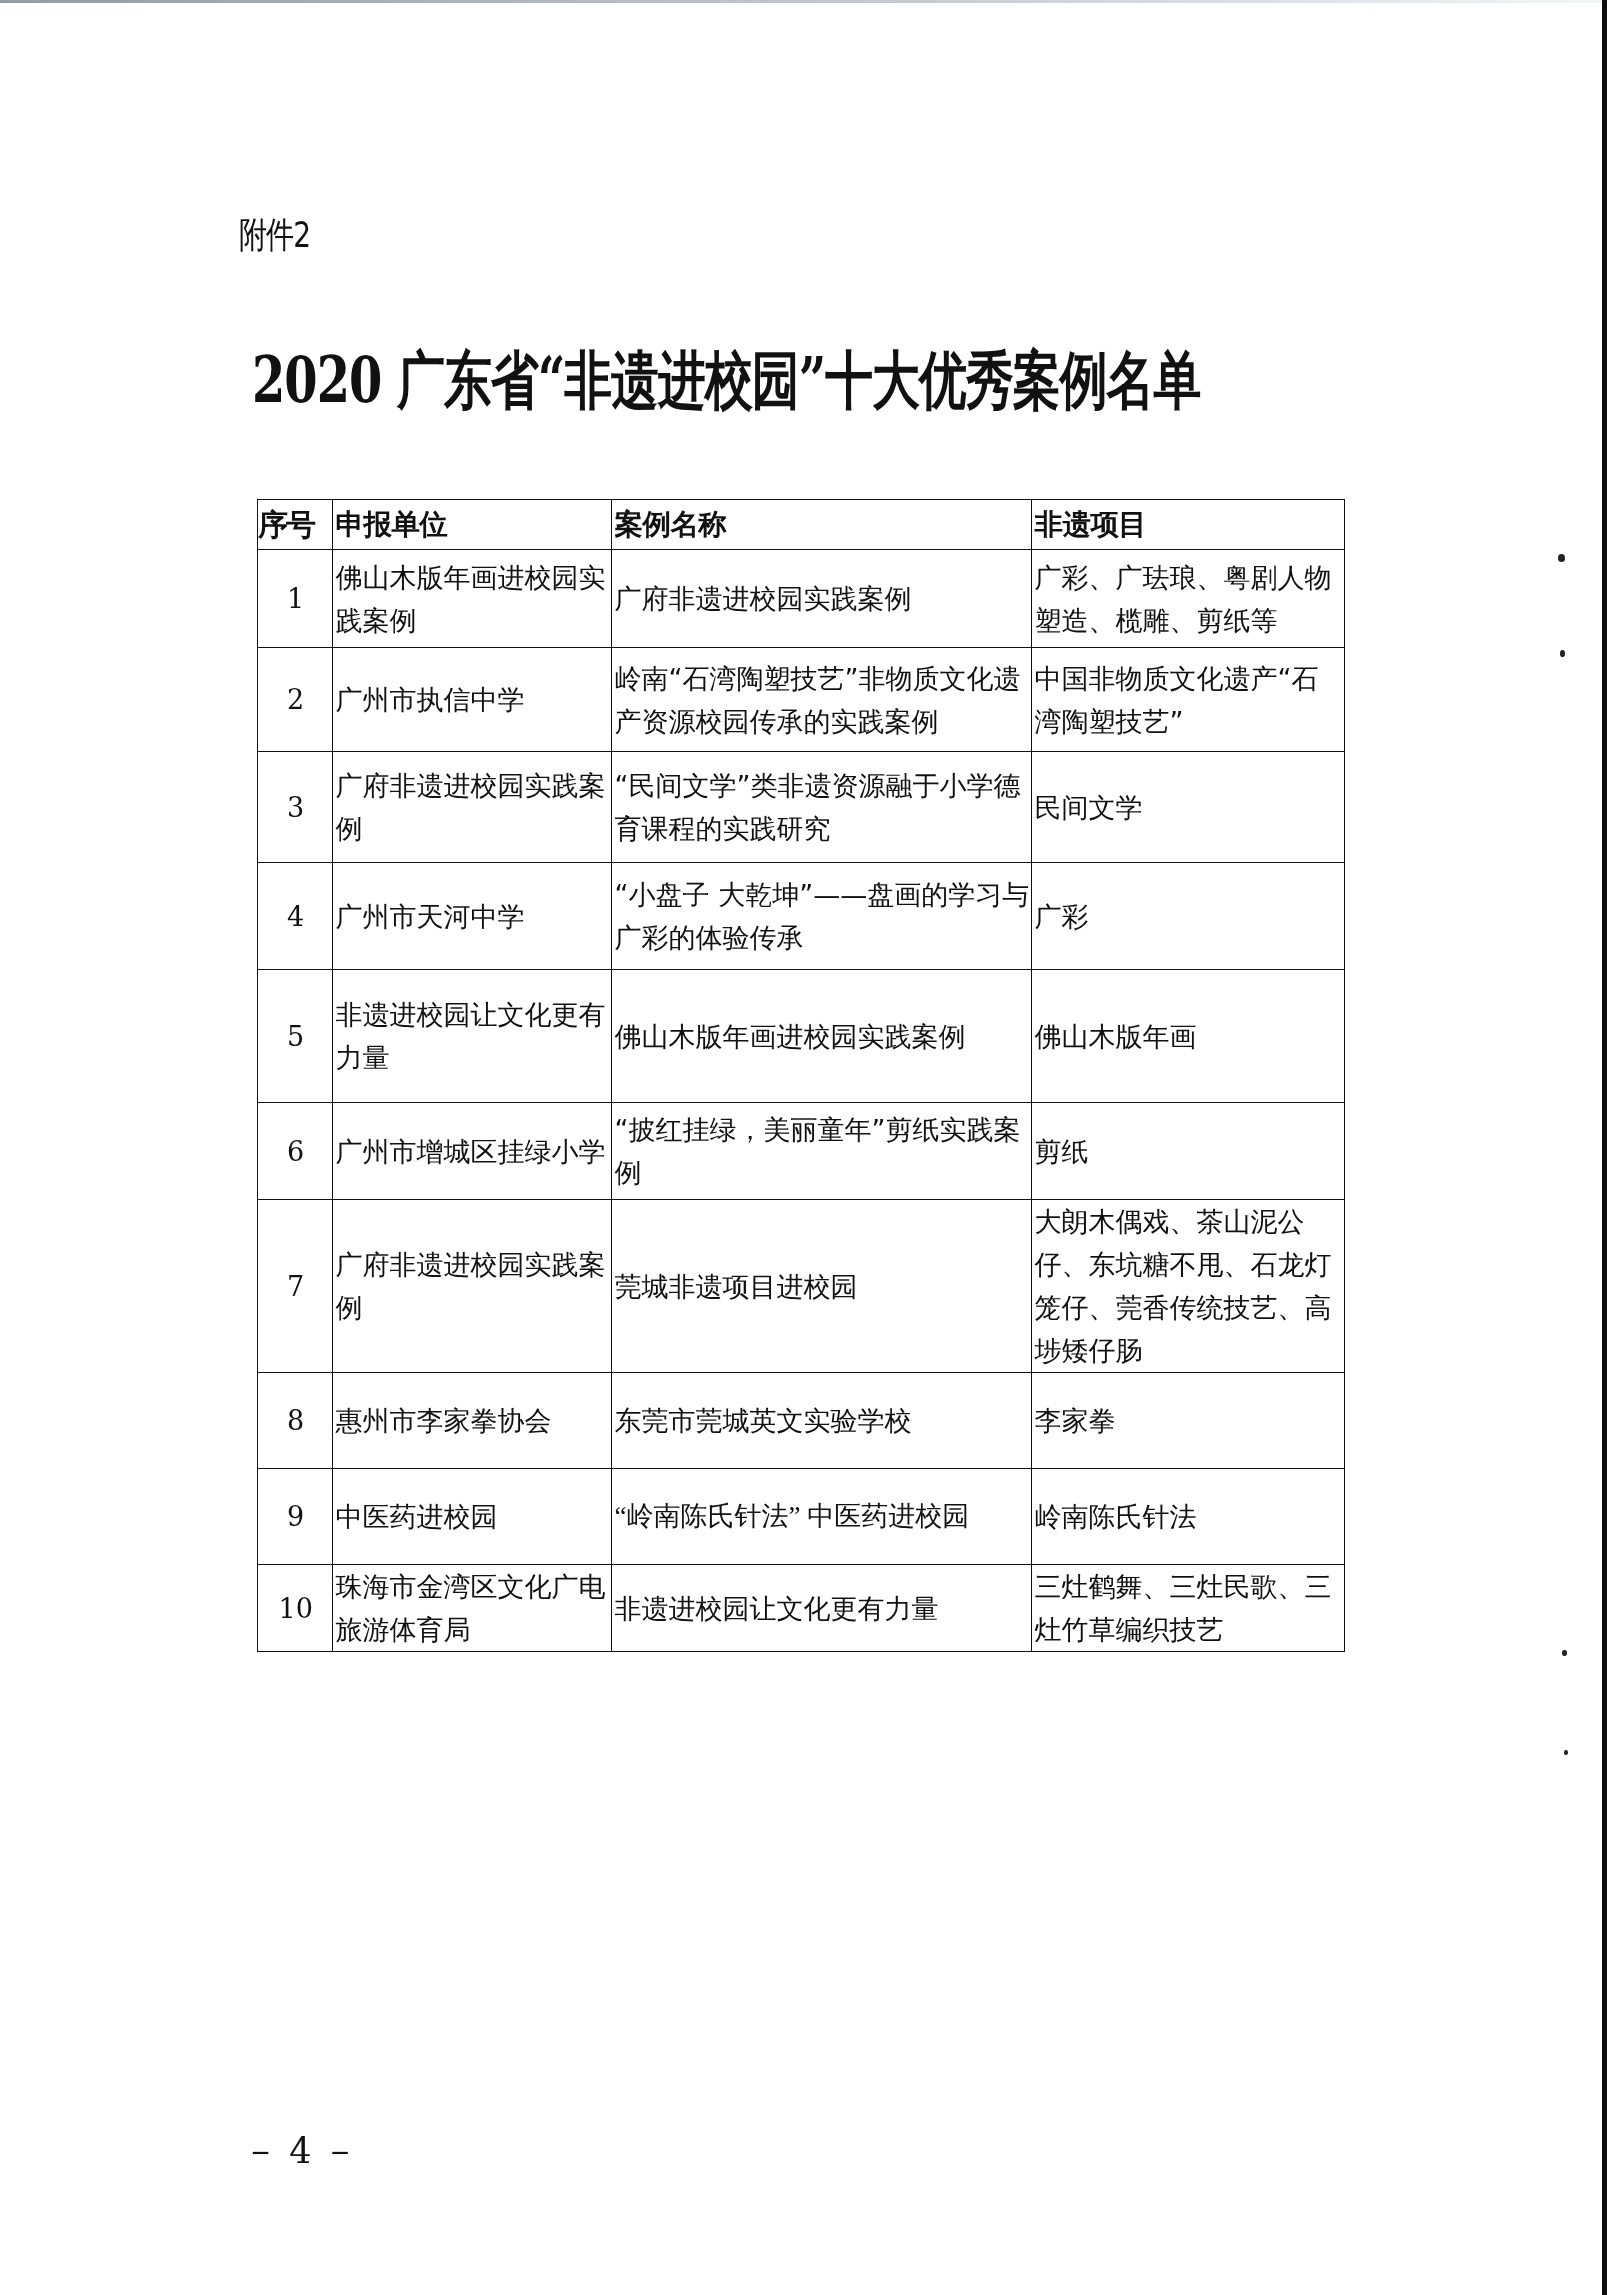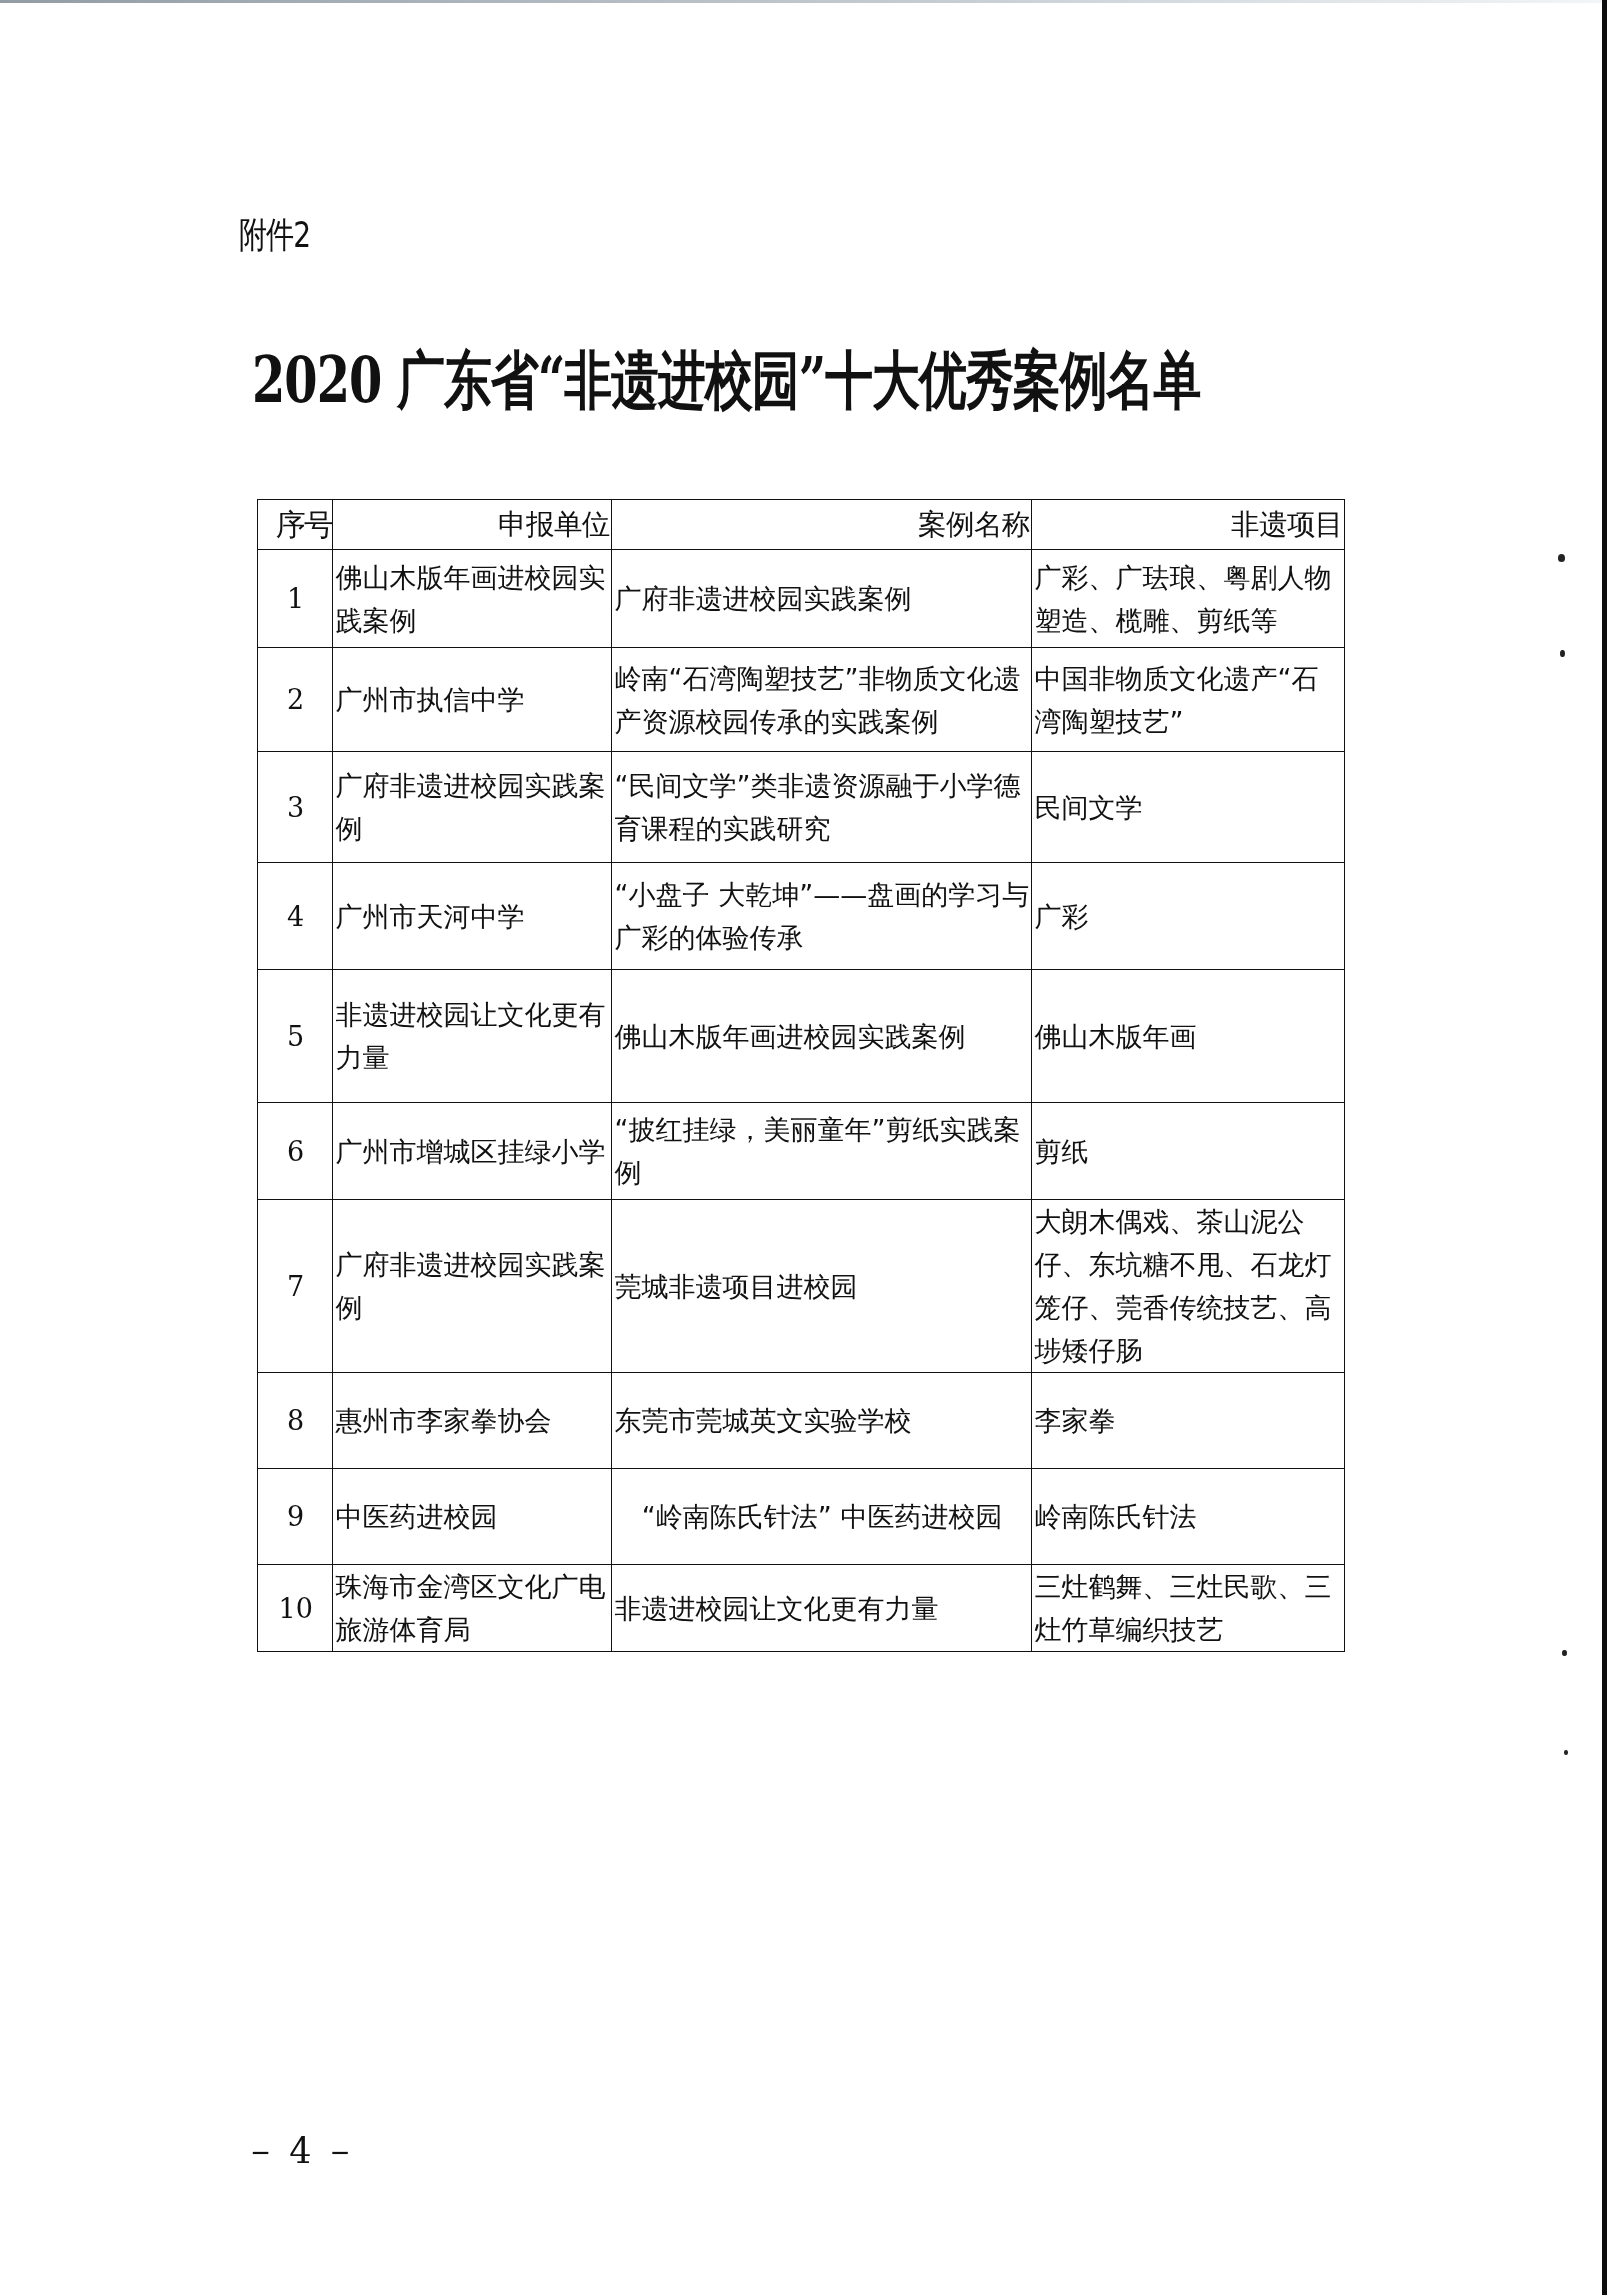--- a/index.html
+++ b/index.html
@@ -76,42 +76,42 @@
     table.cases th, table.cases td {
       border: 1.9px solid #111;
       padding: 0 1.3px 0 2.6px;
       vertical-align: middle;
       word-break: break-all;
       overflow: hidden;
     }
     table.cases th {
       height: 49px;
       font-family: "DejaVu Sans", "Liberation Sans", sans-serif;
-      font-weight: normal;
+      font-weight: bold;
       font-size: 28.5px;
-      text-align: right;
+      text-align: left;
       letter-spacing: -0.6px;
     }
     table.cases th.no-h {
       padding: 0;
       font-size: 30px;
       letter-spacing: -1.9px;
     }
     table.cases td.no {
       text-align: center;
       font-family: "DejaVu Serif", "Liberation Serif", serif;
       font-size: 27px;
     }
     table.cases td.text {
       font-family: "DejaVu Sans", "Liberation Sans", sans-serif;
       font-weight: normal;
       text-align: left;
     }
     table.cases td.center-text {
-      text-align: center;
+      font-family: Liberation Serif, serif;
     }
     .page-number {
       position: absolute;
       left: 243px;
       top: 2129px;
       font-family: "DejaVu Serif", "Liberation Serif", serif;
       font-size: 35px;
       line-height: 45px;
       white-space: pre;
     }

